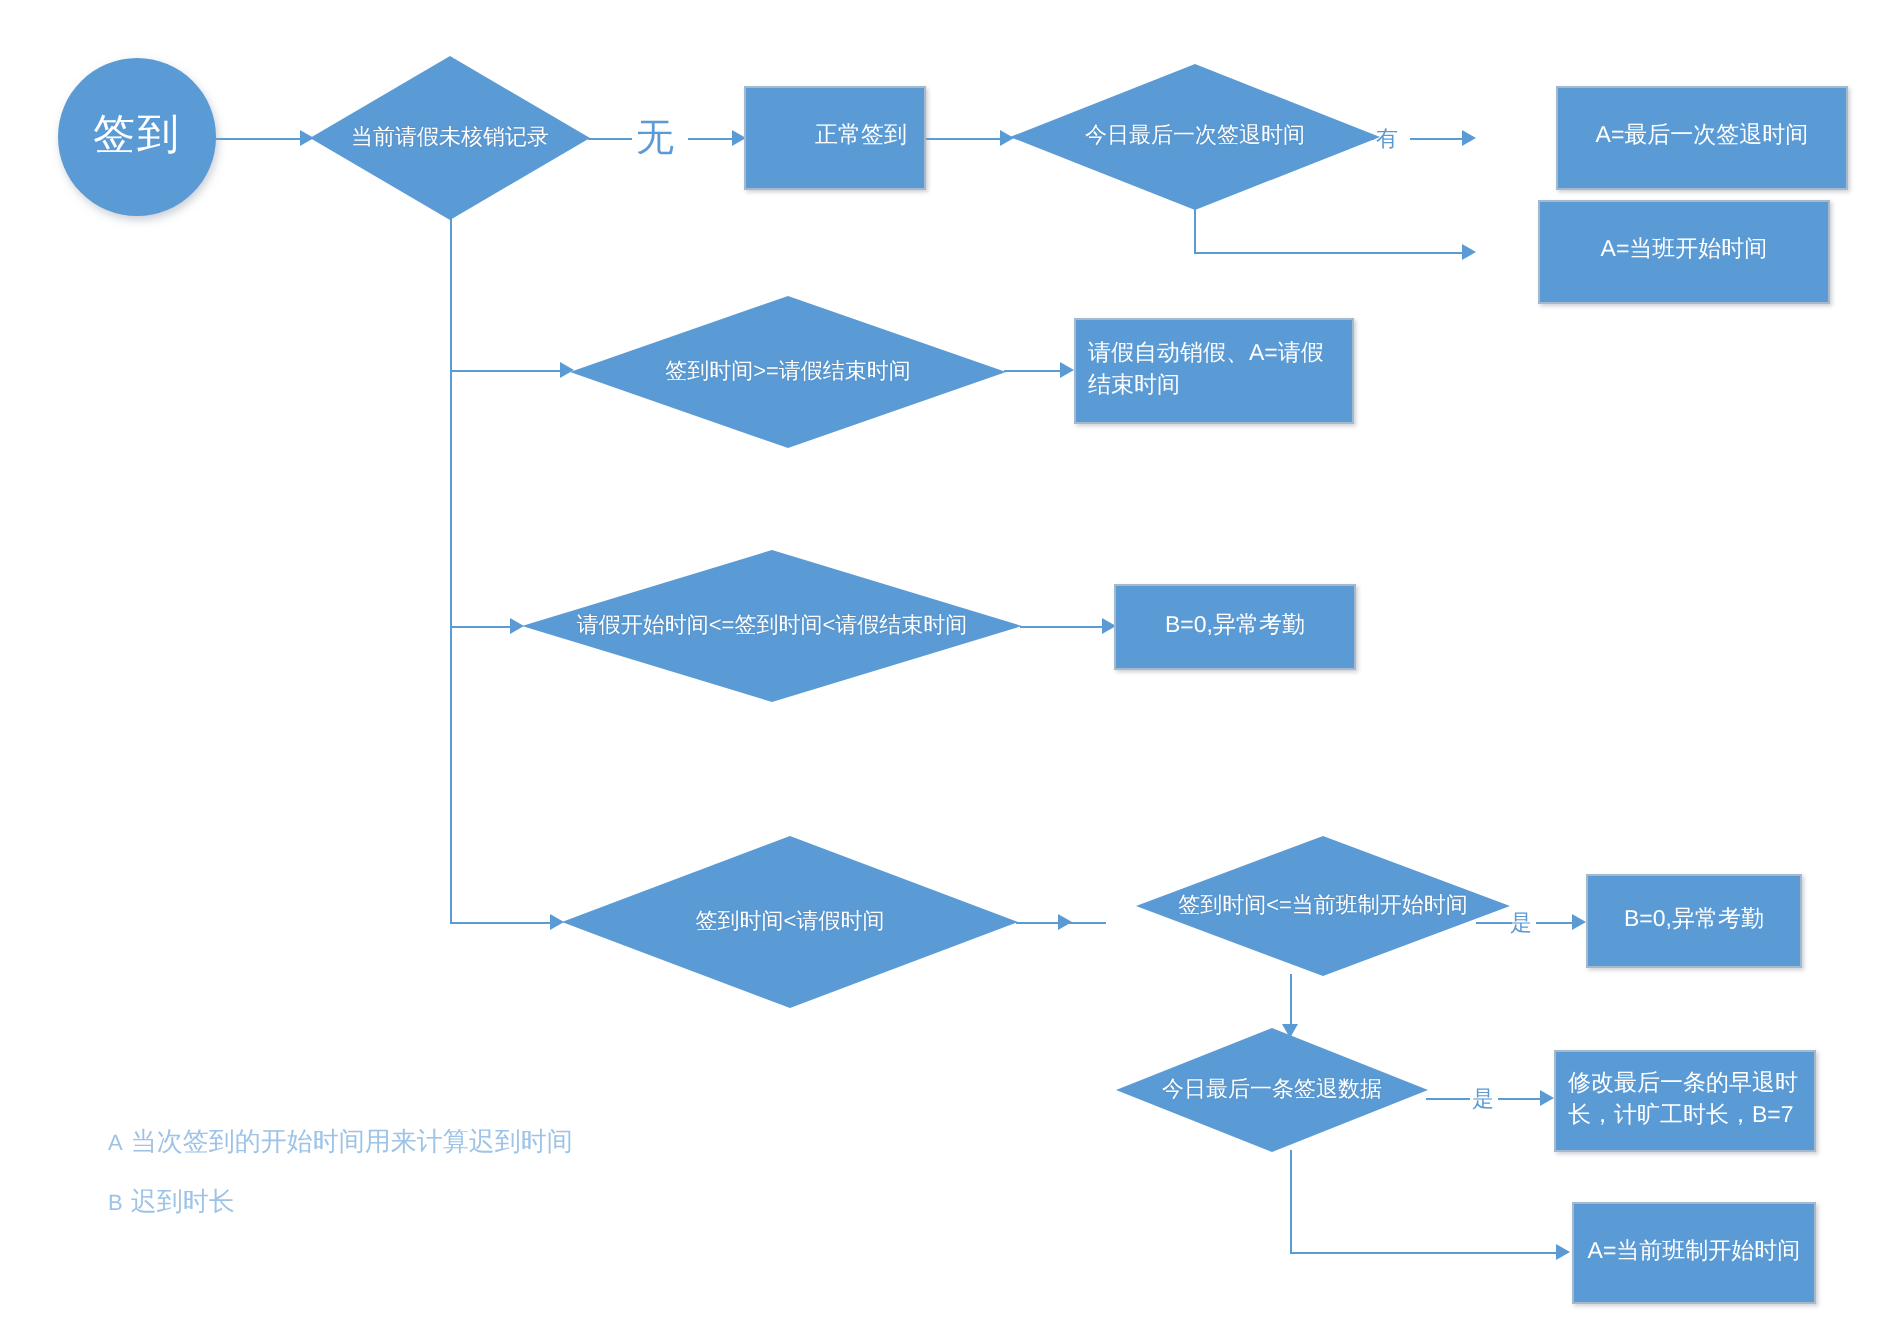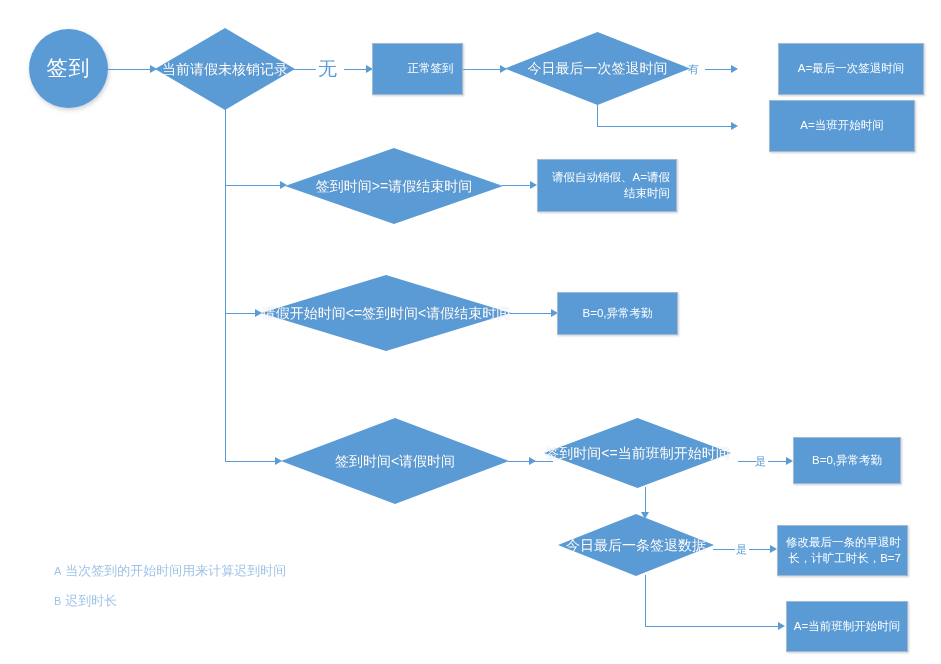--- a/index.html
+++ b/index.html
@@ -14,21 +14,21 @@
     background:#ffffff;
     overflow:hidden;
   }
   
   .node{
     position:absolute;
     box-sizing:border-box;
     display:flex;
     align-items:center;
     justify-content:center;
-    text-align:right;
+    text-align:left;
     color:#ffffff;
     line-height:1.35;
     user-select:none;
   }
   .rect{
     background:#5b9bd5;
     border:1px solid #a6b8cc;
     box-shadow:1px 1px 2px rgba(140,150,165,.45);
     font-size:11.5px;
     padding:2px 6px;
@@ -46,21 +46,21 @@
   }
   .diamond .dshape{
     position:absolute;
     inset:0;
     background:#5b9bd5;
     clip-path:polygon(50% 0%,100% 50%,50% 100%,0% 50%);
   }
   .diamond .dlabel{
     position:relative;
     z-index:2;
-    font-size:14px;
+    font-size:11px;
     white-space:nowrap;
     text-shadow:0 0 1px rgba(60,100,140,.35);
   }
 
   
   .edge{position:absolute;background:#5b9bd5;}
   .h{height:1px;}
   .v{width:1px;}
   .arrow{
     position:absolute;
@@ -197,21 +197,21 @@
 
   <div class="node rect" style="left:557px;top:292px;width:121px;height:43px;">
     <span>B=0,异常考勤</span>
   </div>
 
   <div class="node diamond" style="left:281px;top:418px;width:228px;height:86px;">
     <div class="dshape"></div>
     <span class="dlabel">签到时间&lt;请假时间</span>
   </div>
 
-  <div class="node diamond" style="left:544px;top:418px;width:187px;height:70px;">
+  <div class="node diamond" style="left:568px;top:418px;width:187px;height:70px;">
     <div class="dshape"></div>
     <span class="dlabel">签到时间&lt;=当前班制开始时间</span>
   </div>
 
   <div class="node rect" style="left:793px;top:437px;width:108px;height:47px;">
     <span>B=0,异常考勤</span>
   </div>
 
   <div class="node diamond" style="left:558px;top:514px;width:156px;height:62px;">
     <div class="dshape"></div>

